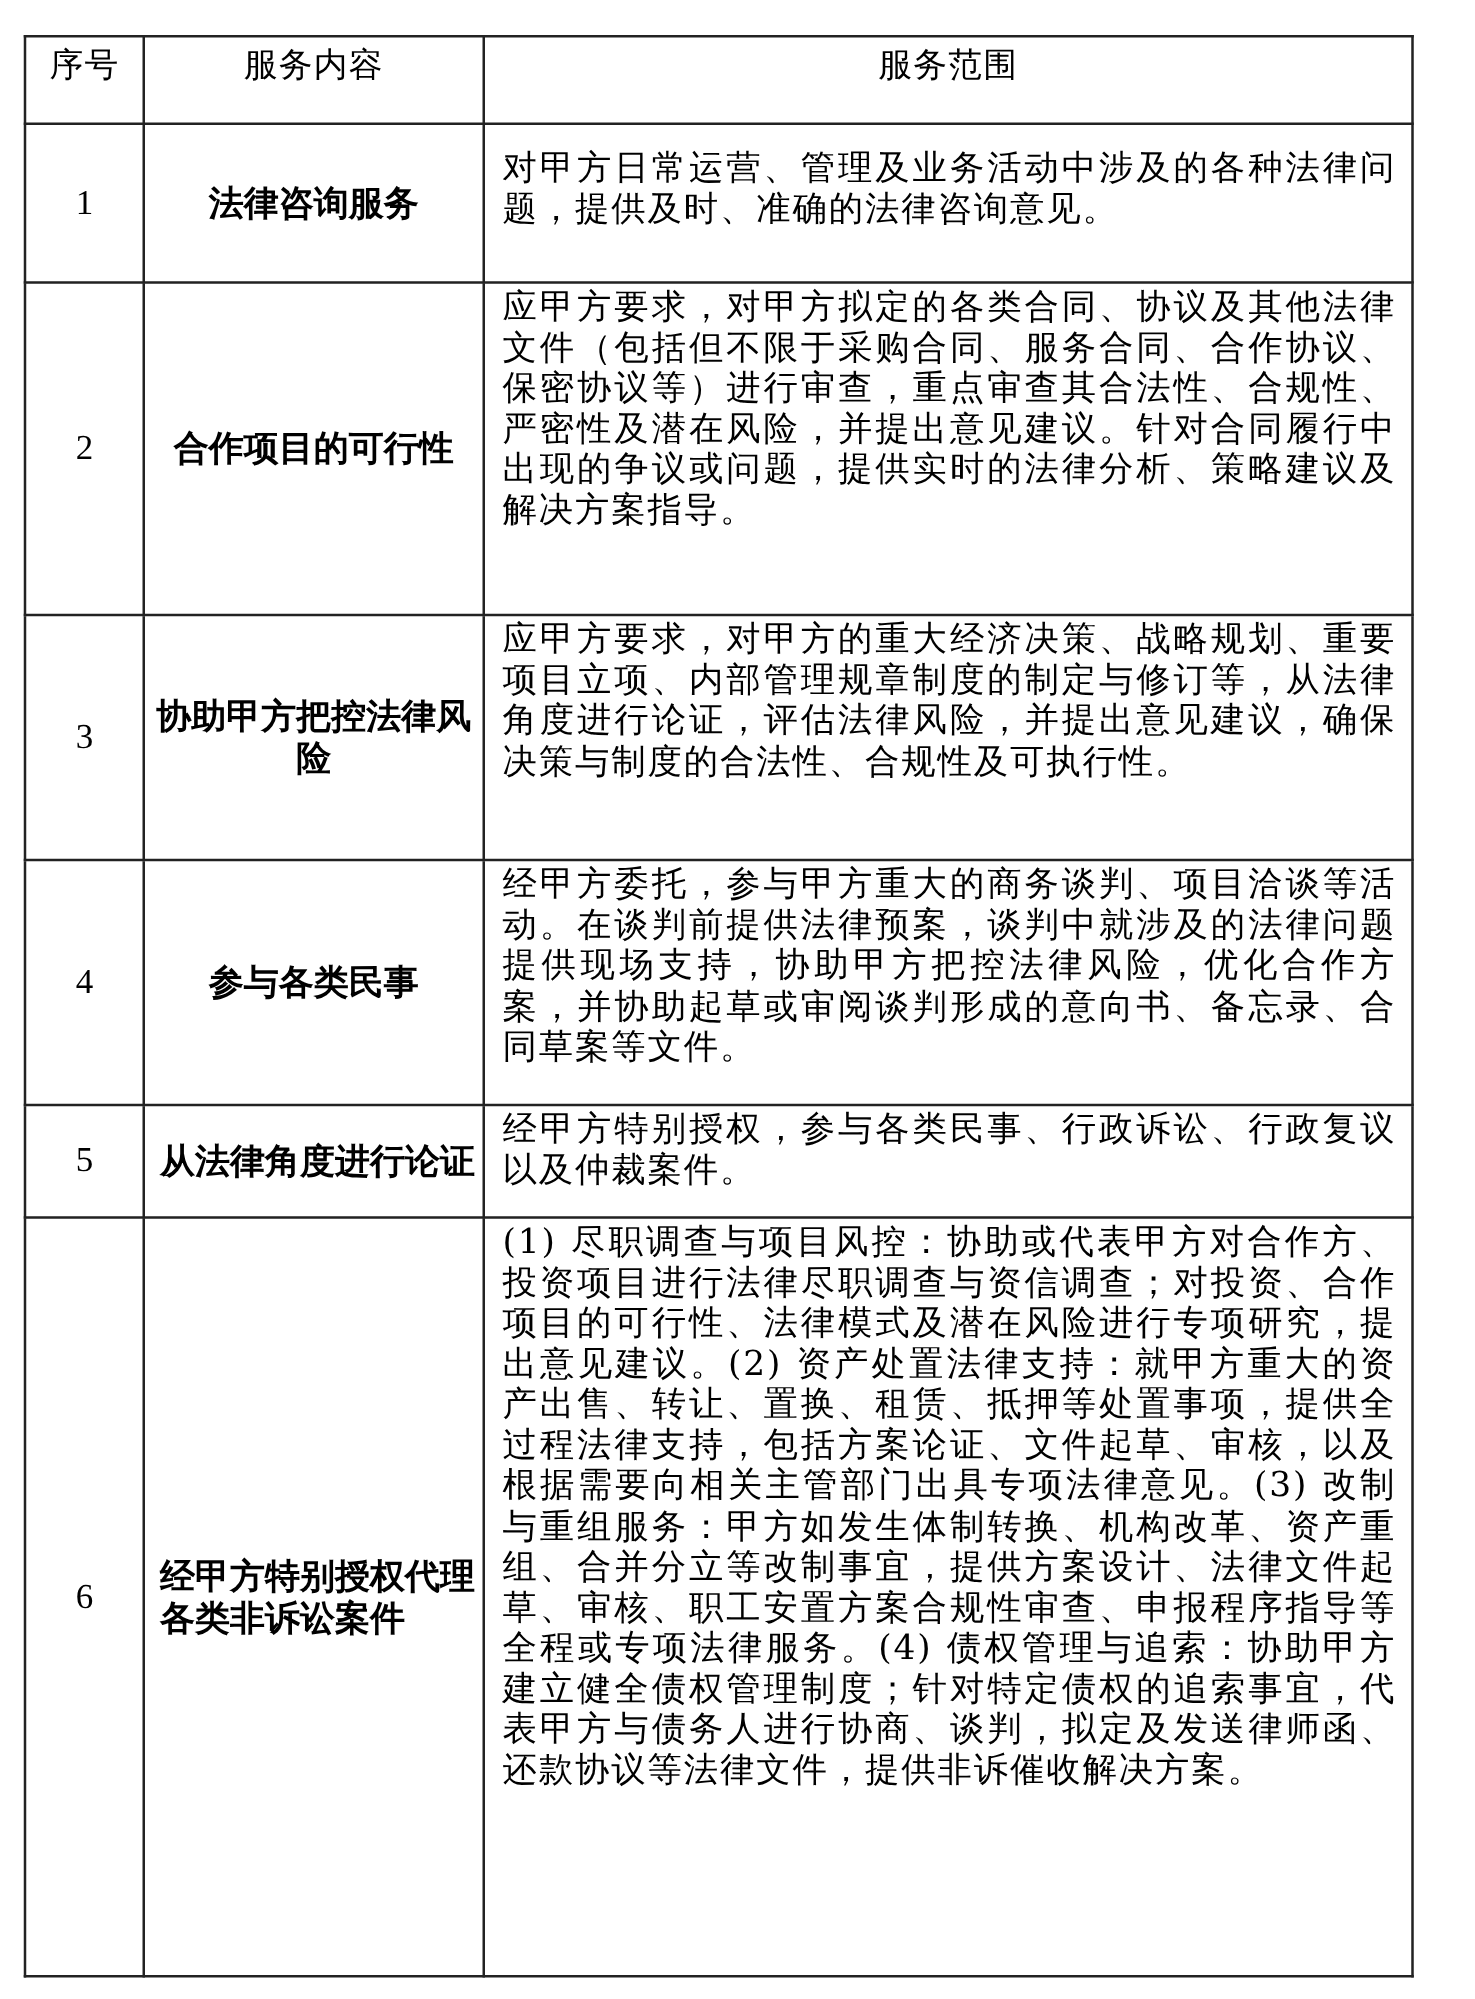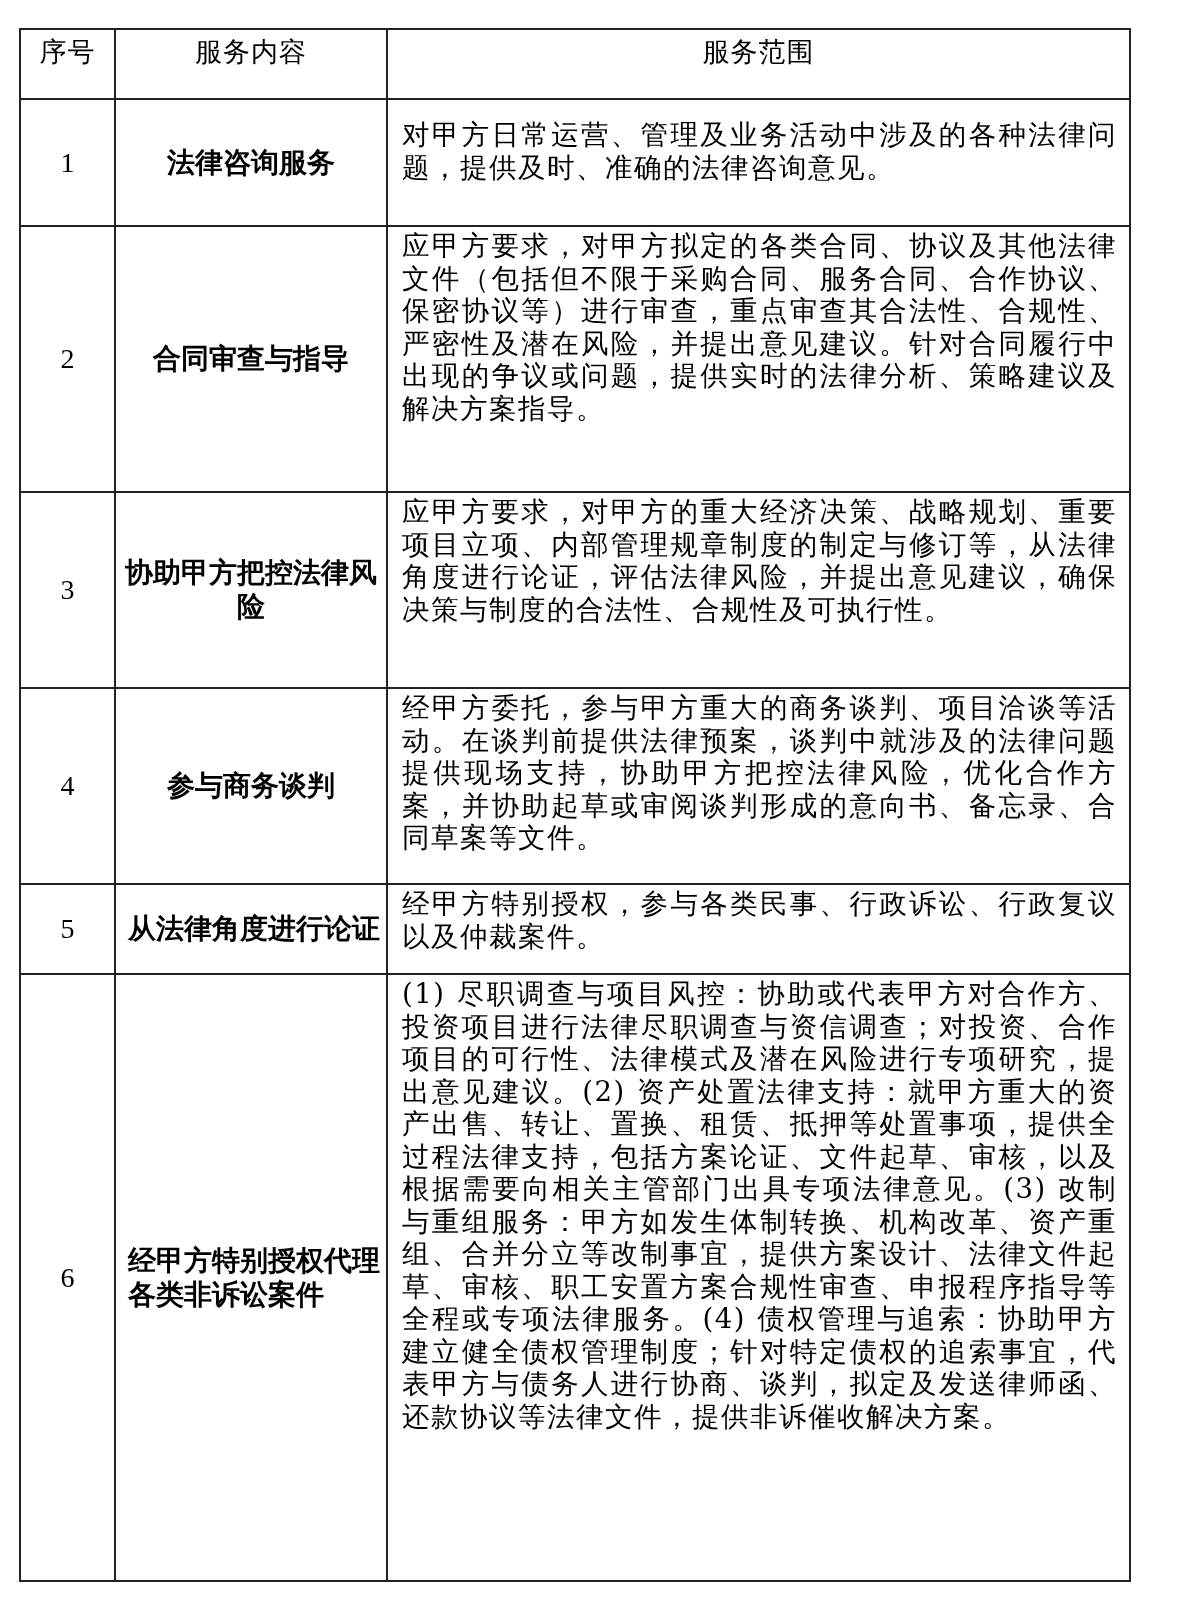--- a/index.html
+++ b/index.html
@@ -36,31 +36,31 @@
     </tr>
   </thead>
   <tbody>
     <tr class="r1" style="height:127px">
       <td class="num">1</td>
       <td class="name">法律咨询服务</td>
       <td class="scope">对甲方日常运营、管理及业务活动中涉及的各种法律问题，提供及时、准确的法律咨询意见。</td>
     </tr>
     <tr style="height:266px">
       <td class="num">2</td>
-      <td class="name">合同审查与指导</td>
+      <td class="name">合作项目的可行性</td>
       <td class="scope">应甲方要求，对甲方拟定的各类合同、协议及其他法律文件（包括但不限于采购合同、服务合同、合作协议、保密协议等）进行审查，重点审查其合法性、合规性、严密性及潜在风险，并提出意见建议。针对合同履行中出现的争议或问题，提供实时的法律分析、策略建议及解决方案指导。</td>
     </tr>
     <tr style="height:196px">
       <td class="num">3</td>
       <td class="name">协助甲方把控法律风险</td>
       <td class="scope">应甲方要求，对甲方的重大经济决策、战略规划、重要项目立项、内部管理规章制度的制定与修订等，从法律角度进行论证，评估法律风险，并提出意见建议，确保决策与制度的合法性、合规性及可执行性。</td>
     </tr>
     <tr style="height:196px">
       <td class="num">4</td>
-      <td class="name">参与商务谈判</td>
+      <td class="name">参与各类民事</td>
       <td class="scope">经甲方委托，参与甲方重大的商务谈判、项目洽谈等活动。在谈判前提供法律预案，谈判中就涉及的法律问题提供现场支持，协助甲方把控法律风险，优化合作方案，并协助起草或审阅谈判形成的意向书、备忘录、合同草案等文件。</td>
     </tr>
     <tr style="height:90px">
       <td class="num">5</td>
       <td class="name left">从法律角度进行论证</td>
       <td class="scope">经甲方特别授权，参与各类民事、行政诉讼、行政复议以及仲裁案件。</td>
     </tr>
     <tr style="height:607px">
       <td class="num">6</td>
       <td class="name left">经甲方特别授权代理各类非诉讼案件</td>

